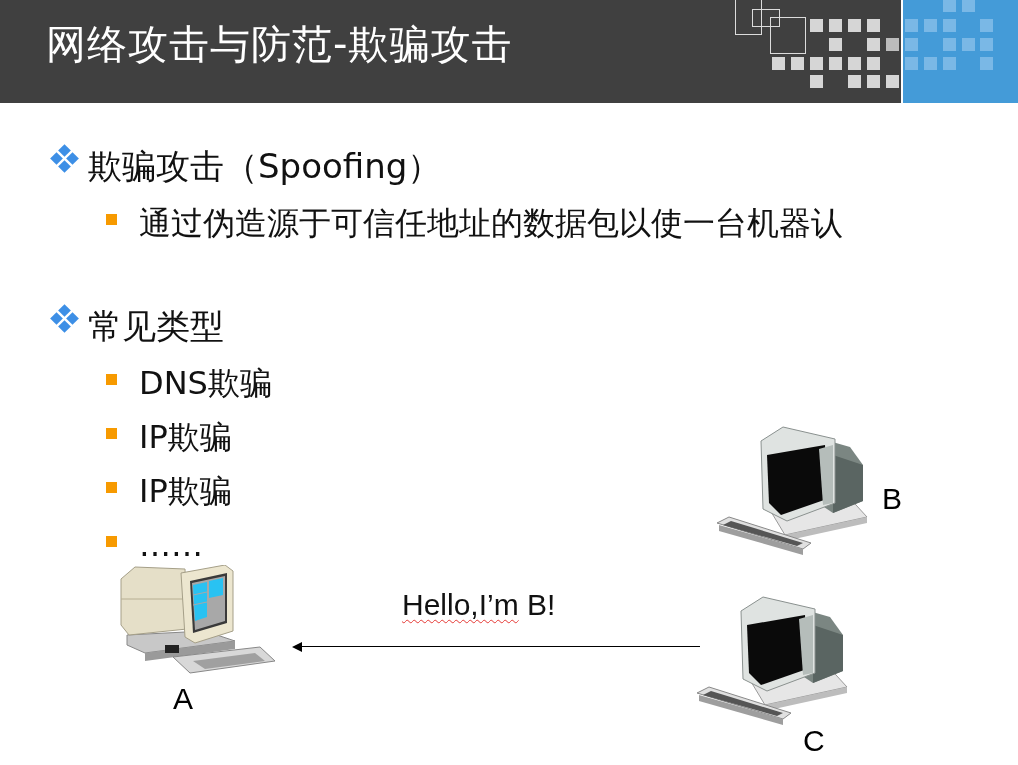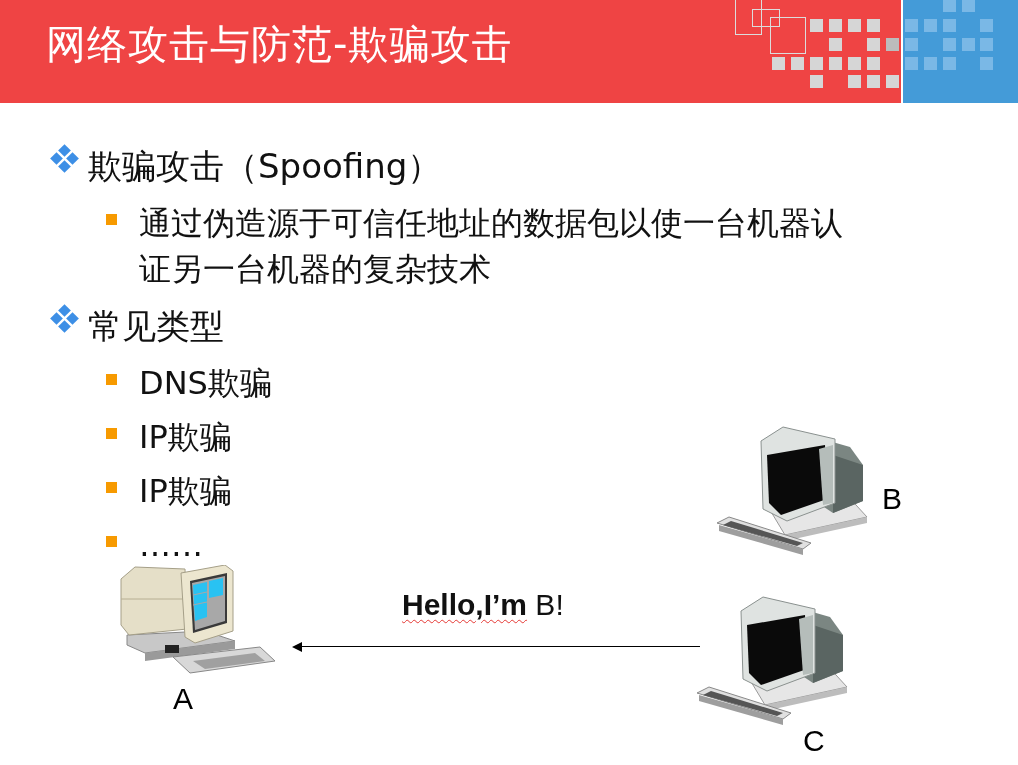--- a/index.html
+++ b/index.html
@@ -1,39 +1,39 @@
 <!DOCTYPE html>
 <html><head>
 <meta charset="utf-8">
 <style>
   html, body { margin:0; padding:0; }
   body { width:1018px; height:765px; background:#ffffff; position:relative; overflow:hidden;
          font-family:"DejaVu Sans", "Liberation Sans", sans-serif; }
-  .header { position:absolute; left:0; top:0; width:1018px; height:103px; background:#ef4444; }
+  .header { position:absolute; left:0; top:0; width:1018px; height:103px; background:#404040; }
   .title { position:absolute; left:46px; top:16px; color:#ffffff; font-size:40px; line-height:56px;
            letter-spacing:1px; white-space:nowrap; font-family:"DejaVu Sans", sans-serif; }
   .blue-panel { position:absolute; left:903px; top:0; width:115px; height:103px; background:#449bd8; }
   .divider-line { position:absolute; left:901px; top:0; width:2px; height:103px; background:#ffffff; }
   .sq { position:absolute; width:13px; height:13px; }
   .sq.g { background:#d6d6d6; }
   .sq.g2 { background:#bcbcbc; }
   .sq.b { background:#7ab8e6; }
   .outline { position:absolute; border:1px solid #dcdcdc; box-sizing:border-box; }
 
   .bullet-l1 { position:absolute; display:flex; font-size:34px; color:#111; white-space:nowrap; }
   .bullet-l2 { position:absolute; display:flex; align-items:flex-start; font-size:32px; color:#111; white-space:nowrap; }
   .diamond-icon { width:30px; height:30px; position:relative; margin-right:8px; flex:none; }
   .diamond-icon span { position:absolute; width:9px; height:9px; background:#3d8fe6; transform:rotate(45deg); }
   .sq-bullet { width:11px; height:11px; background:#f79a00; flex:none; margin-right:22px; margin-top:14px; }
   .text-block { line-height:46px; }
 
   .computer { position:absolute; }
   .label { position:absolute; font-family:"Liberation Sans", sans-serif; font-size:30px; color:#000; }
   .msg { position:absolute; left:402px; top:588px; font-family:"Liberation Sans", sans-serif; font-size:30px; color:#111; }
-  .msg .underline { text-decoration: underline wavy #e53935; text-decoration-thickness:1px; text-underline-offset:4px;font-weight:bold; }
+  .msg .underline { text-decoration: underline wavy #e53935; text-decoration-thickness:1px; text-underline-offset:4px; }
   .arrow-line { position:absolute; left:300px; top:646px; width:400px; height:1px; background:#000; }
   .arrow-head { position:absolute; left:292px; top:642px; width:0; height:0;
                 border-top:5px solid transparent; border-bottom:5px solid transparent; border-right:10px solid #000; }
 </style>
 </head>
 <body>
 
 <div class="header">
   <div class="title">网络攻击与防范-欺骗攻击</div>
 
@@ -91,21 +91,20 @@
     <span style="left:18px;top:10px;"></span>
       <span style="left:10px;top:18px;"></span>
   </div>
   <span>欺骗攻击（Spoofing）</span>
 </div>
 
 <div class="bullet-l2" style="left:106px;top:200px;">
   <div class="sq-bullet"></div>
   <div class="text-block">
     <div>通过伪造源于可信任地址的数据包以使一台机器认</div>
-    <div>证另一台机器的复杂技术</div>
   </div>
 </div>
 
 <div class="bullet-l1" style="left:50px;top:304px;">
   <div class="diamond-icon">
     <span style="left:10px;top:2px;"></span>
       <span style="left:2px;top:10px;"></span>
     <span style="left:18px;top:10px;"></span>
       <span style="left:10px;top:18px;"></span>
   </div>

